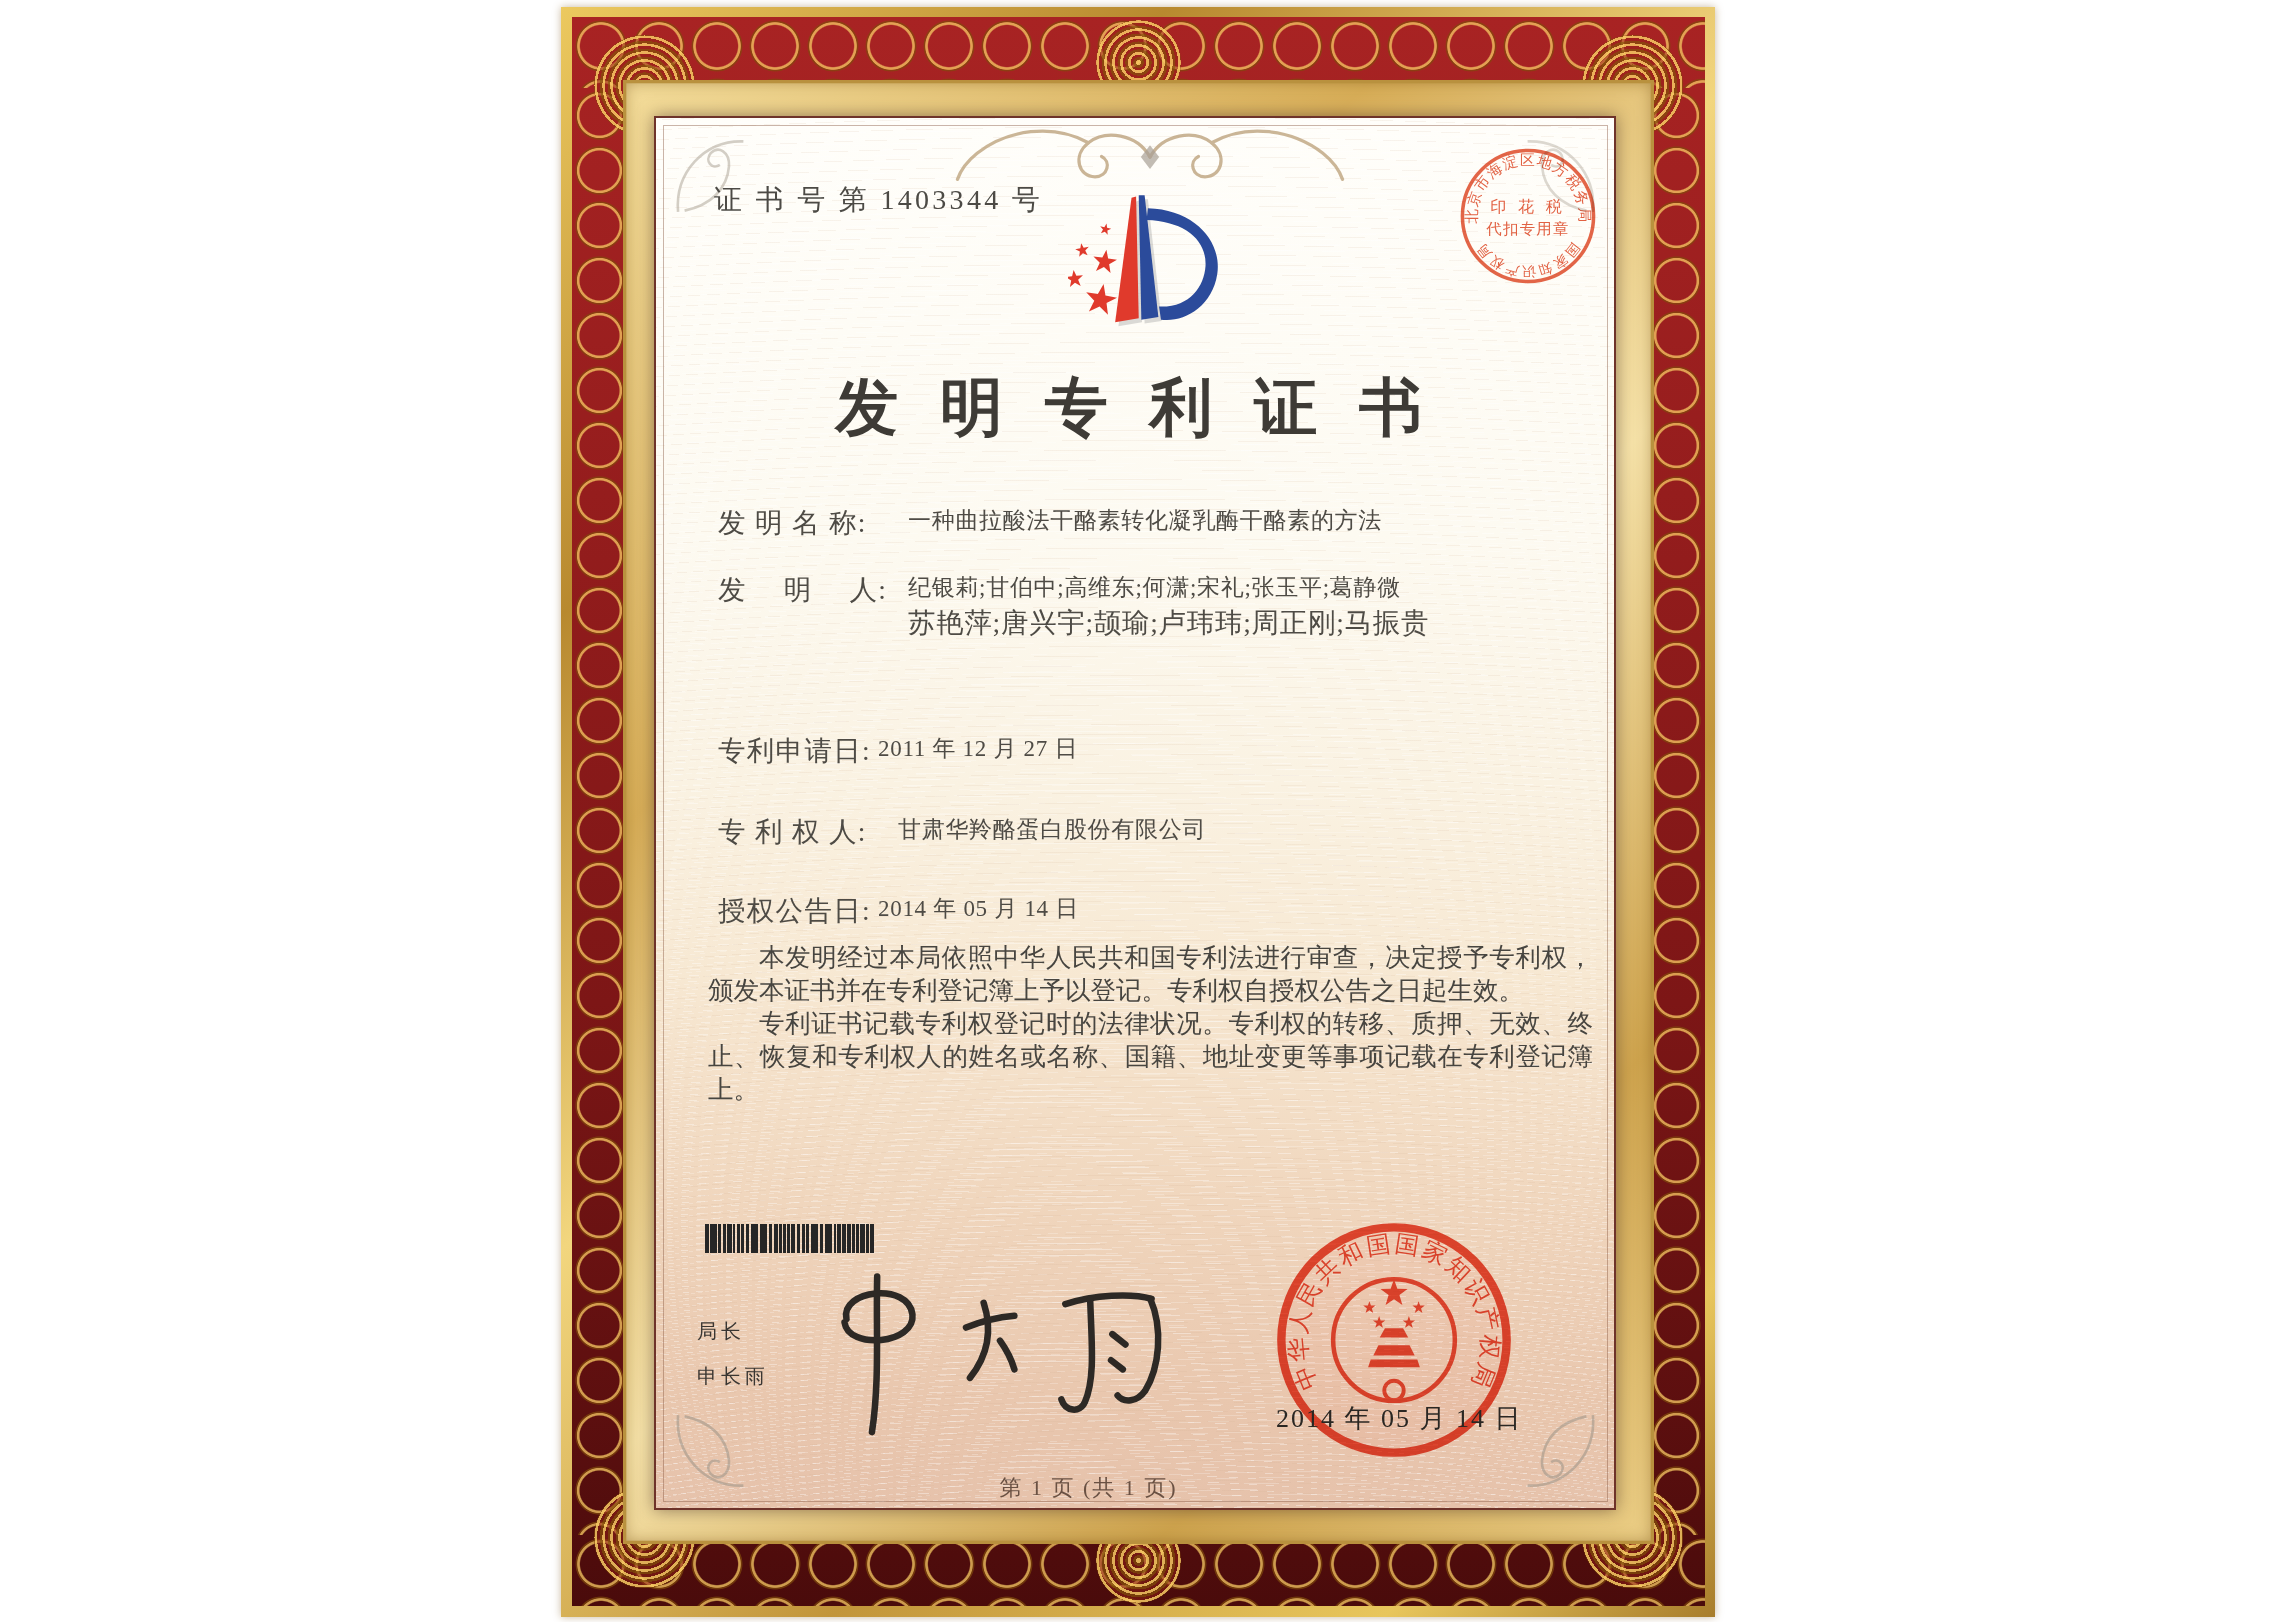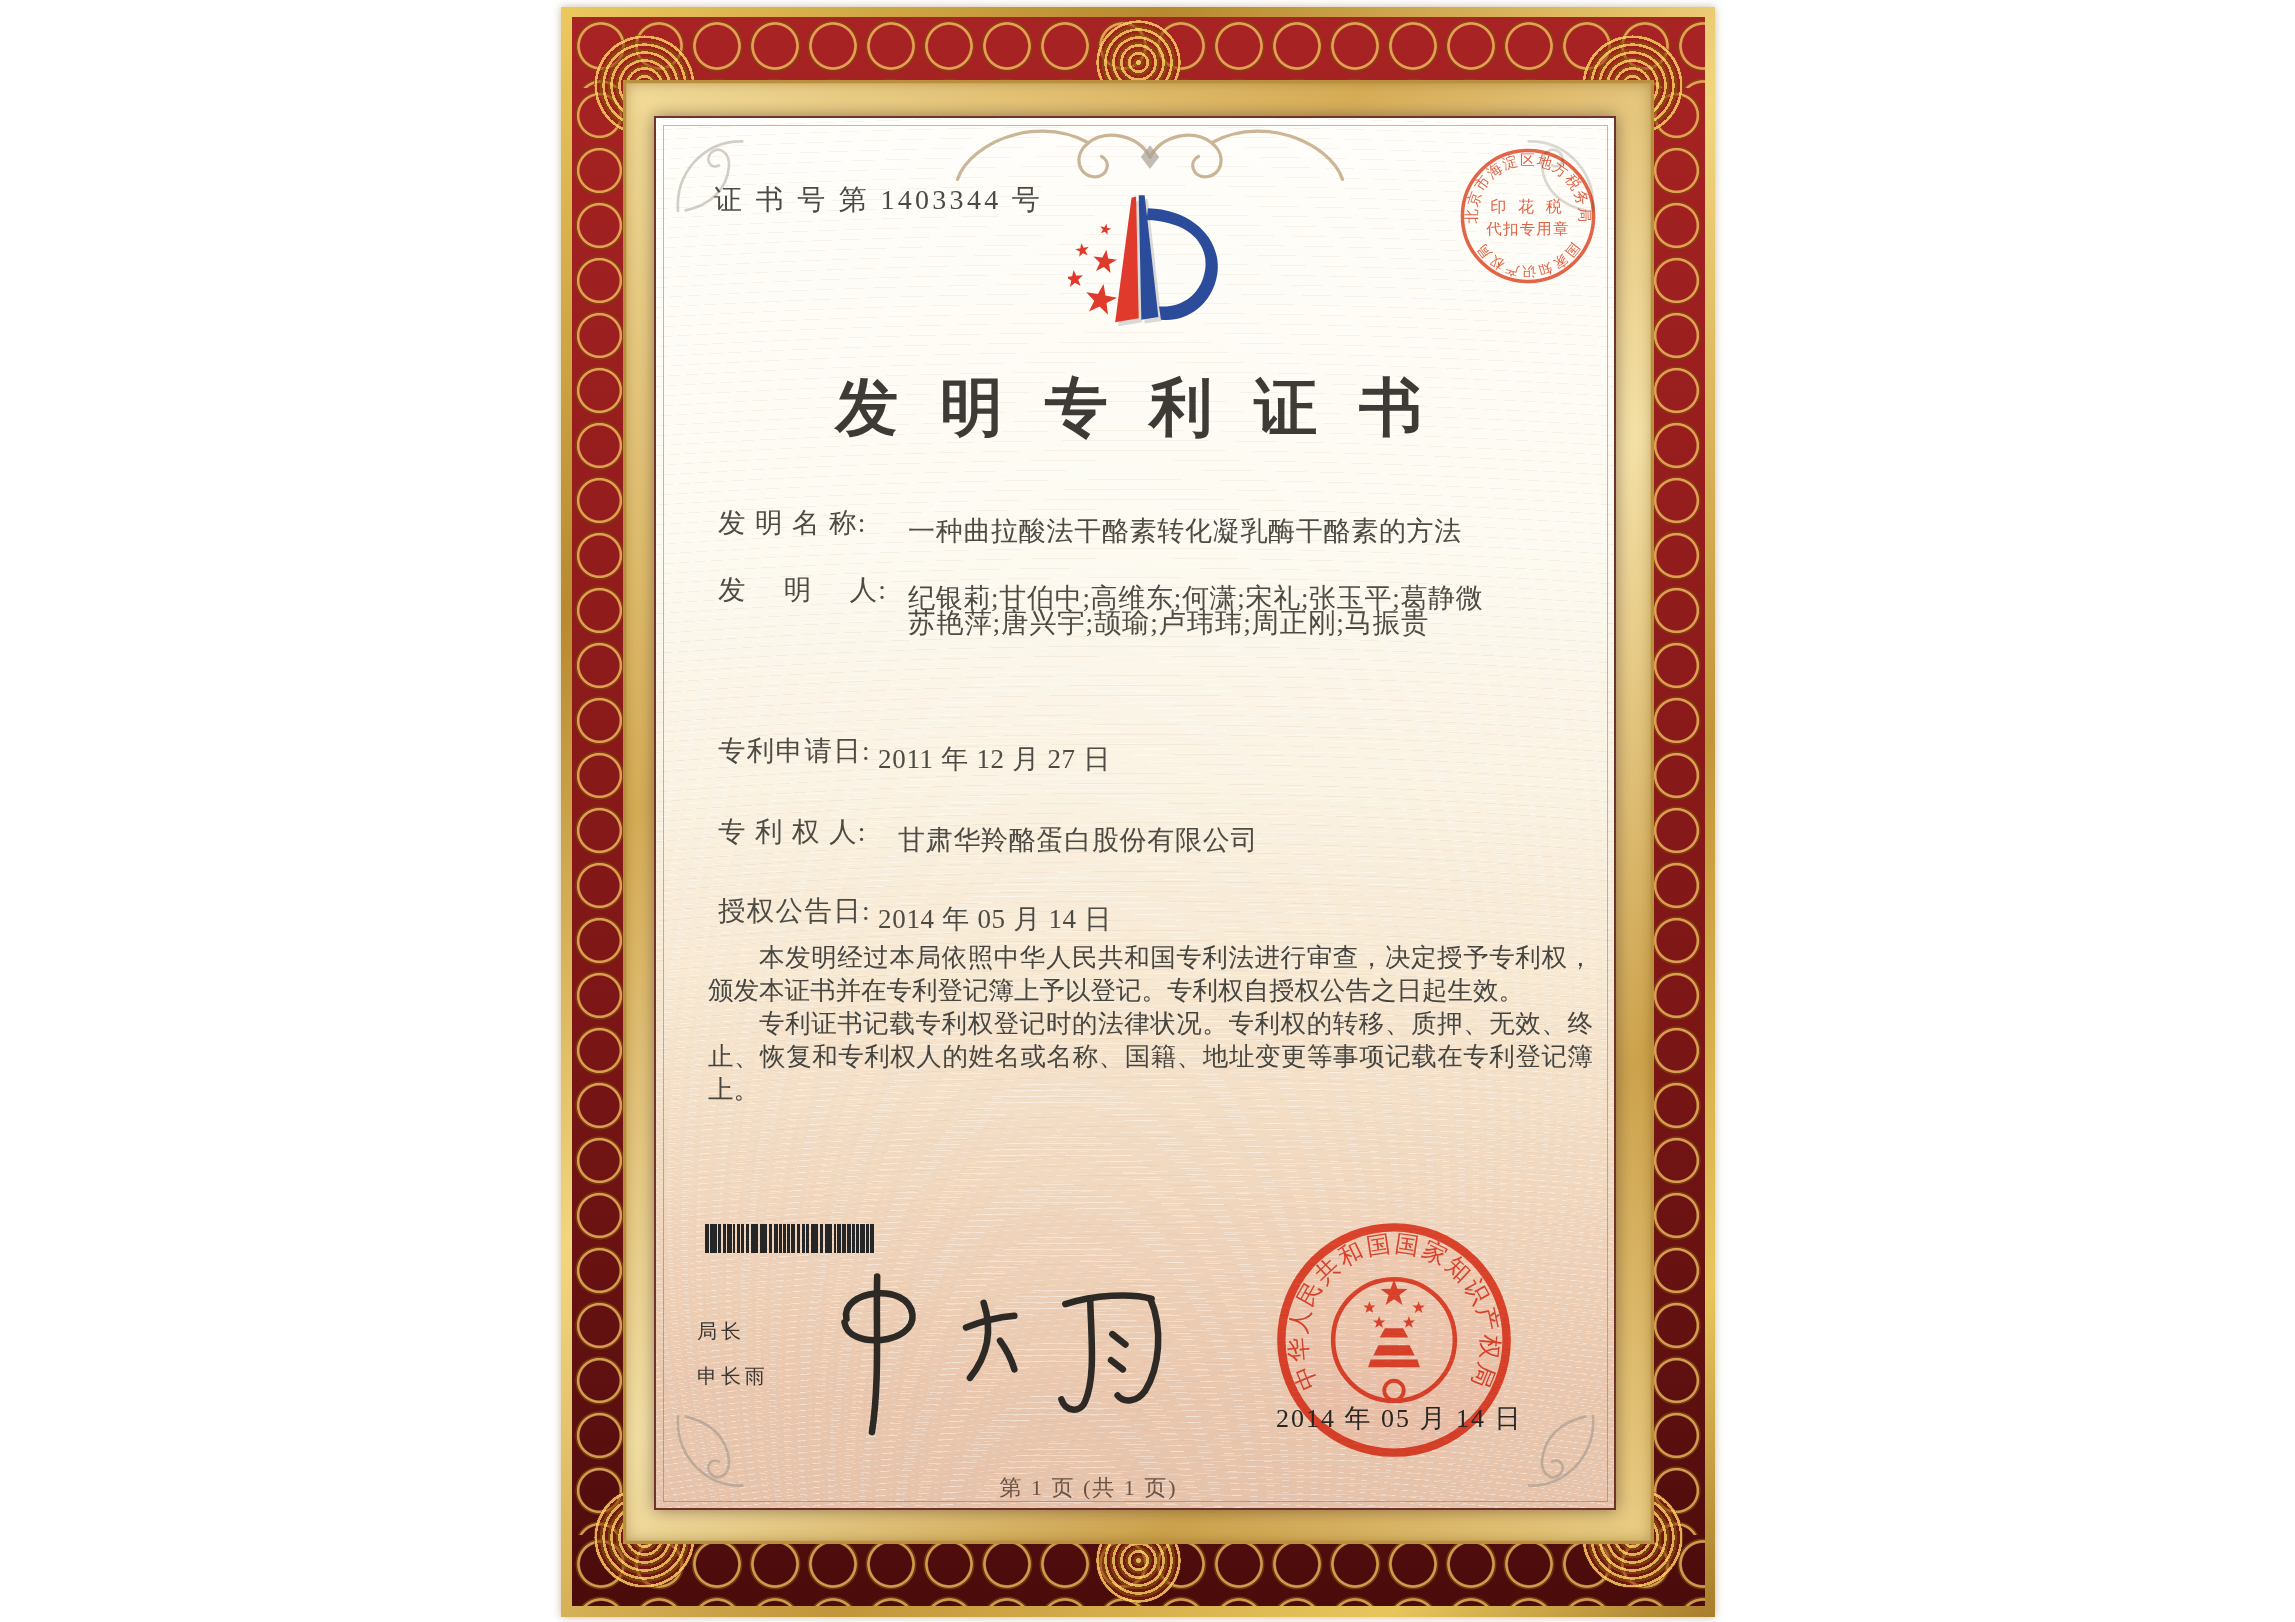--- a/index.html
+++ b/index.html
@@ -32,21 +32,21 @@
   .waves{position:absolute;inset:0;pointer-events:none;}
   .waves.a{background:repeating-radial-gradient(1701px 589px at 42% 128%,rgba(255,255,255,.6) 0 1.3px,rgba(255,255,255,0) 1.3px 17px);opacity:.6;}
   .waves.b{background:repeating-radial-gradient(1570px 654px at 68% 136%,rgba(255,255,255,.45) 0 1.3px,rgba(255,255,255,0) 1.3px 13.7px);opacity:.5;}
   .waves.c{background:repeating-radial-gradient(1832px 916px at 50% 160%,rgba(205,170,140,.16) 0 1.3px,rgba(255,255,255,0) 1.3px 19.6px);opacity:.8;}
   
   .cert-no{position:absolute;left:58px;top:63px;font-size:28px;letter-spacing:3.3px;color:#4c4a45;z-index:4;}
   .title{position:absolute;left:0;right:0;top:247px;text-align:center;font-size:63px;font-weight:600;
          letter-spacing:13px;color:#3e3b36;z-index:4;}
   .row{position:absolute;left:0;width:100%;height:42px;z-index:4;color:#4e4b45;}
   .row .lbl{position:absolute;left:62px;top:0;font-size:27.5px;letter-spacing:1.3px;}
-  .row .val{position:absolute;left:252px;top:8px;font-size:27px;letter-spacing:0.7px;}
+  .row .val{position:absolute;left:252px;top:0;font-size:23px;letter-spacing:0.7px;}
   .val2{position:absolute;left:252px;font-size:27.5px;letter-spacing:0.7px;z-index:4;color:#4e4b45;}
   .body-text{position:absolute;left:52px;top:823px;width:885px;z-index:4;color:#474540;
              font-size:25.5px;line-height:33px;text-align:justify;}
   .body-text p{margin:0;text-indent:2em;}
   .barcode{position:absolute;left:49px;top:1106px;width:169px;height:29px;z-index:5;
     background:
       repeating-linear-gradient(90deg,#262626 0 2.6px,rgba(0,0,0,0) 2.6px 4.6px),
       repeating-linear-gradient(90deg,#262626 0 1.3px,rgba(0,0,0,0) 1.3px 7.2px),
       repeating-linear-gradient(90deg,#262626 0 0.7px,rgba(0,0,0,0) 0.7px 3.3px);}
   .director{position:absolute;left:41px;z-index:5;color:#3a3632;

